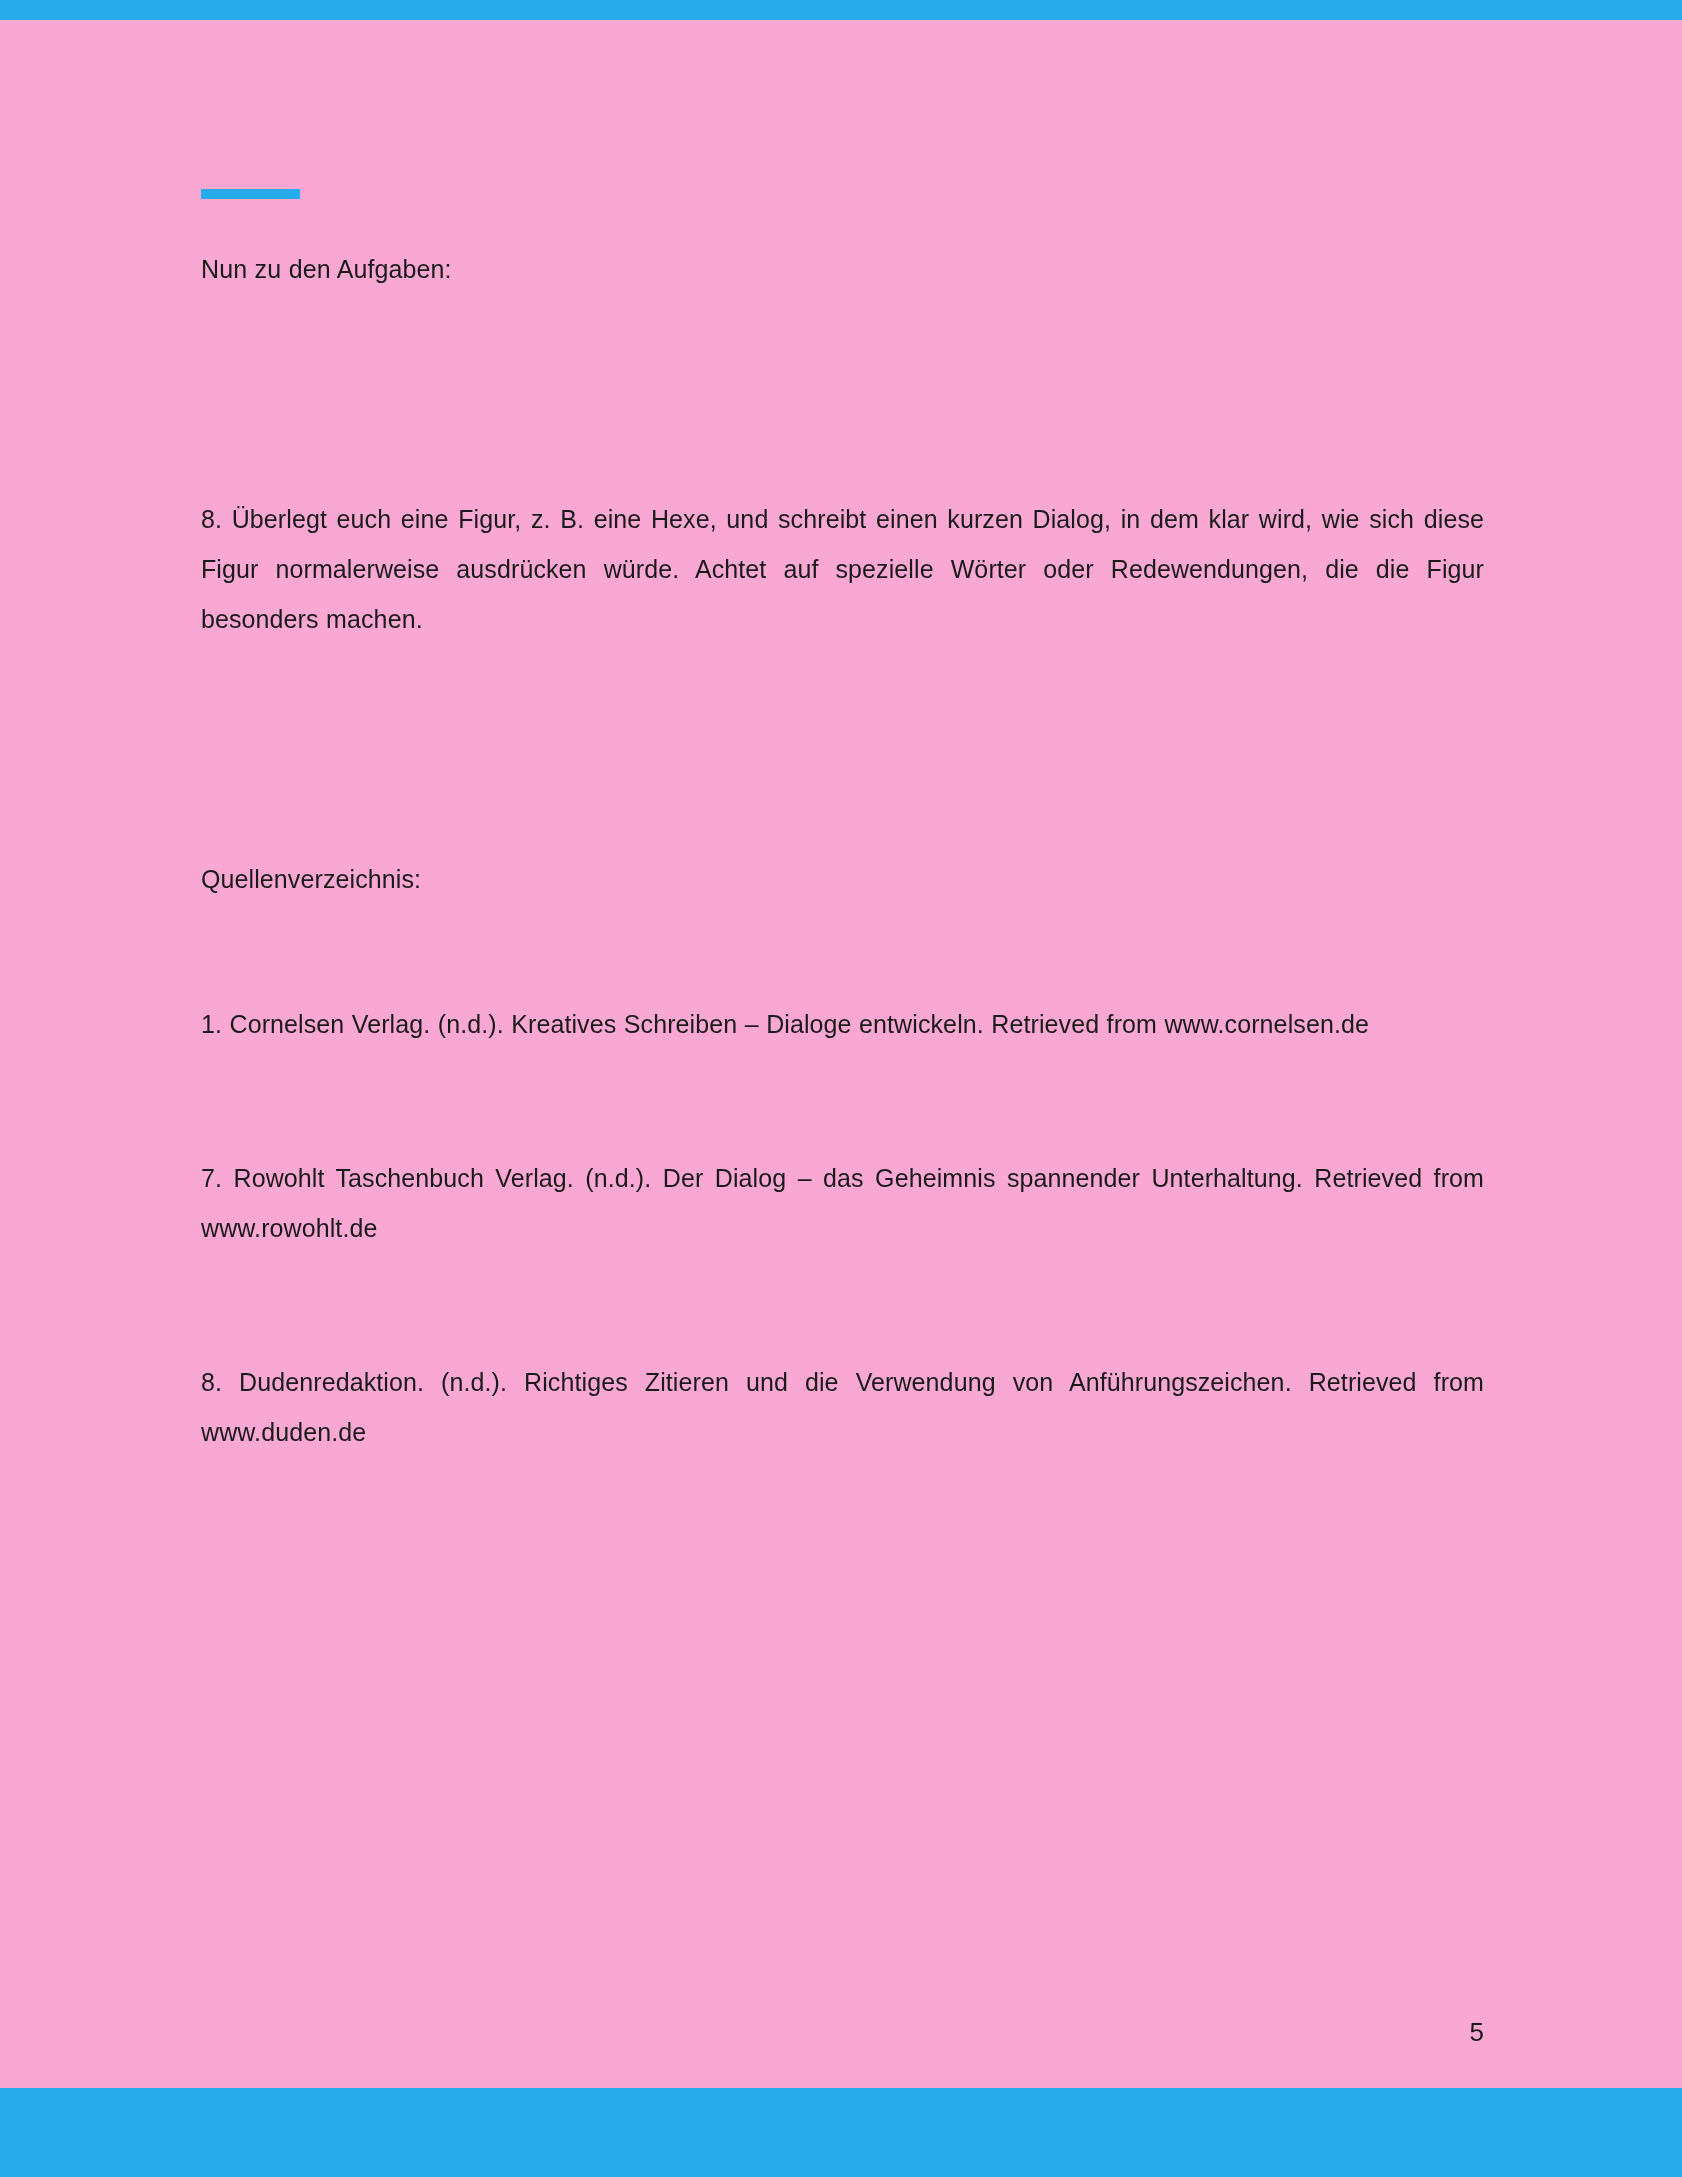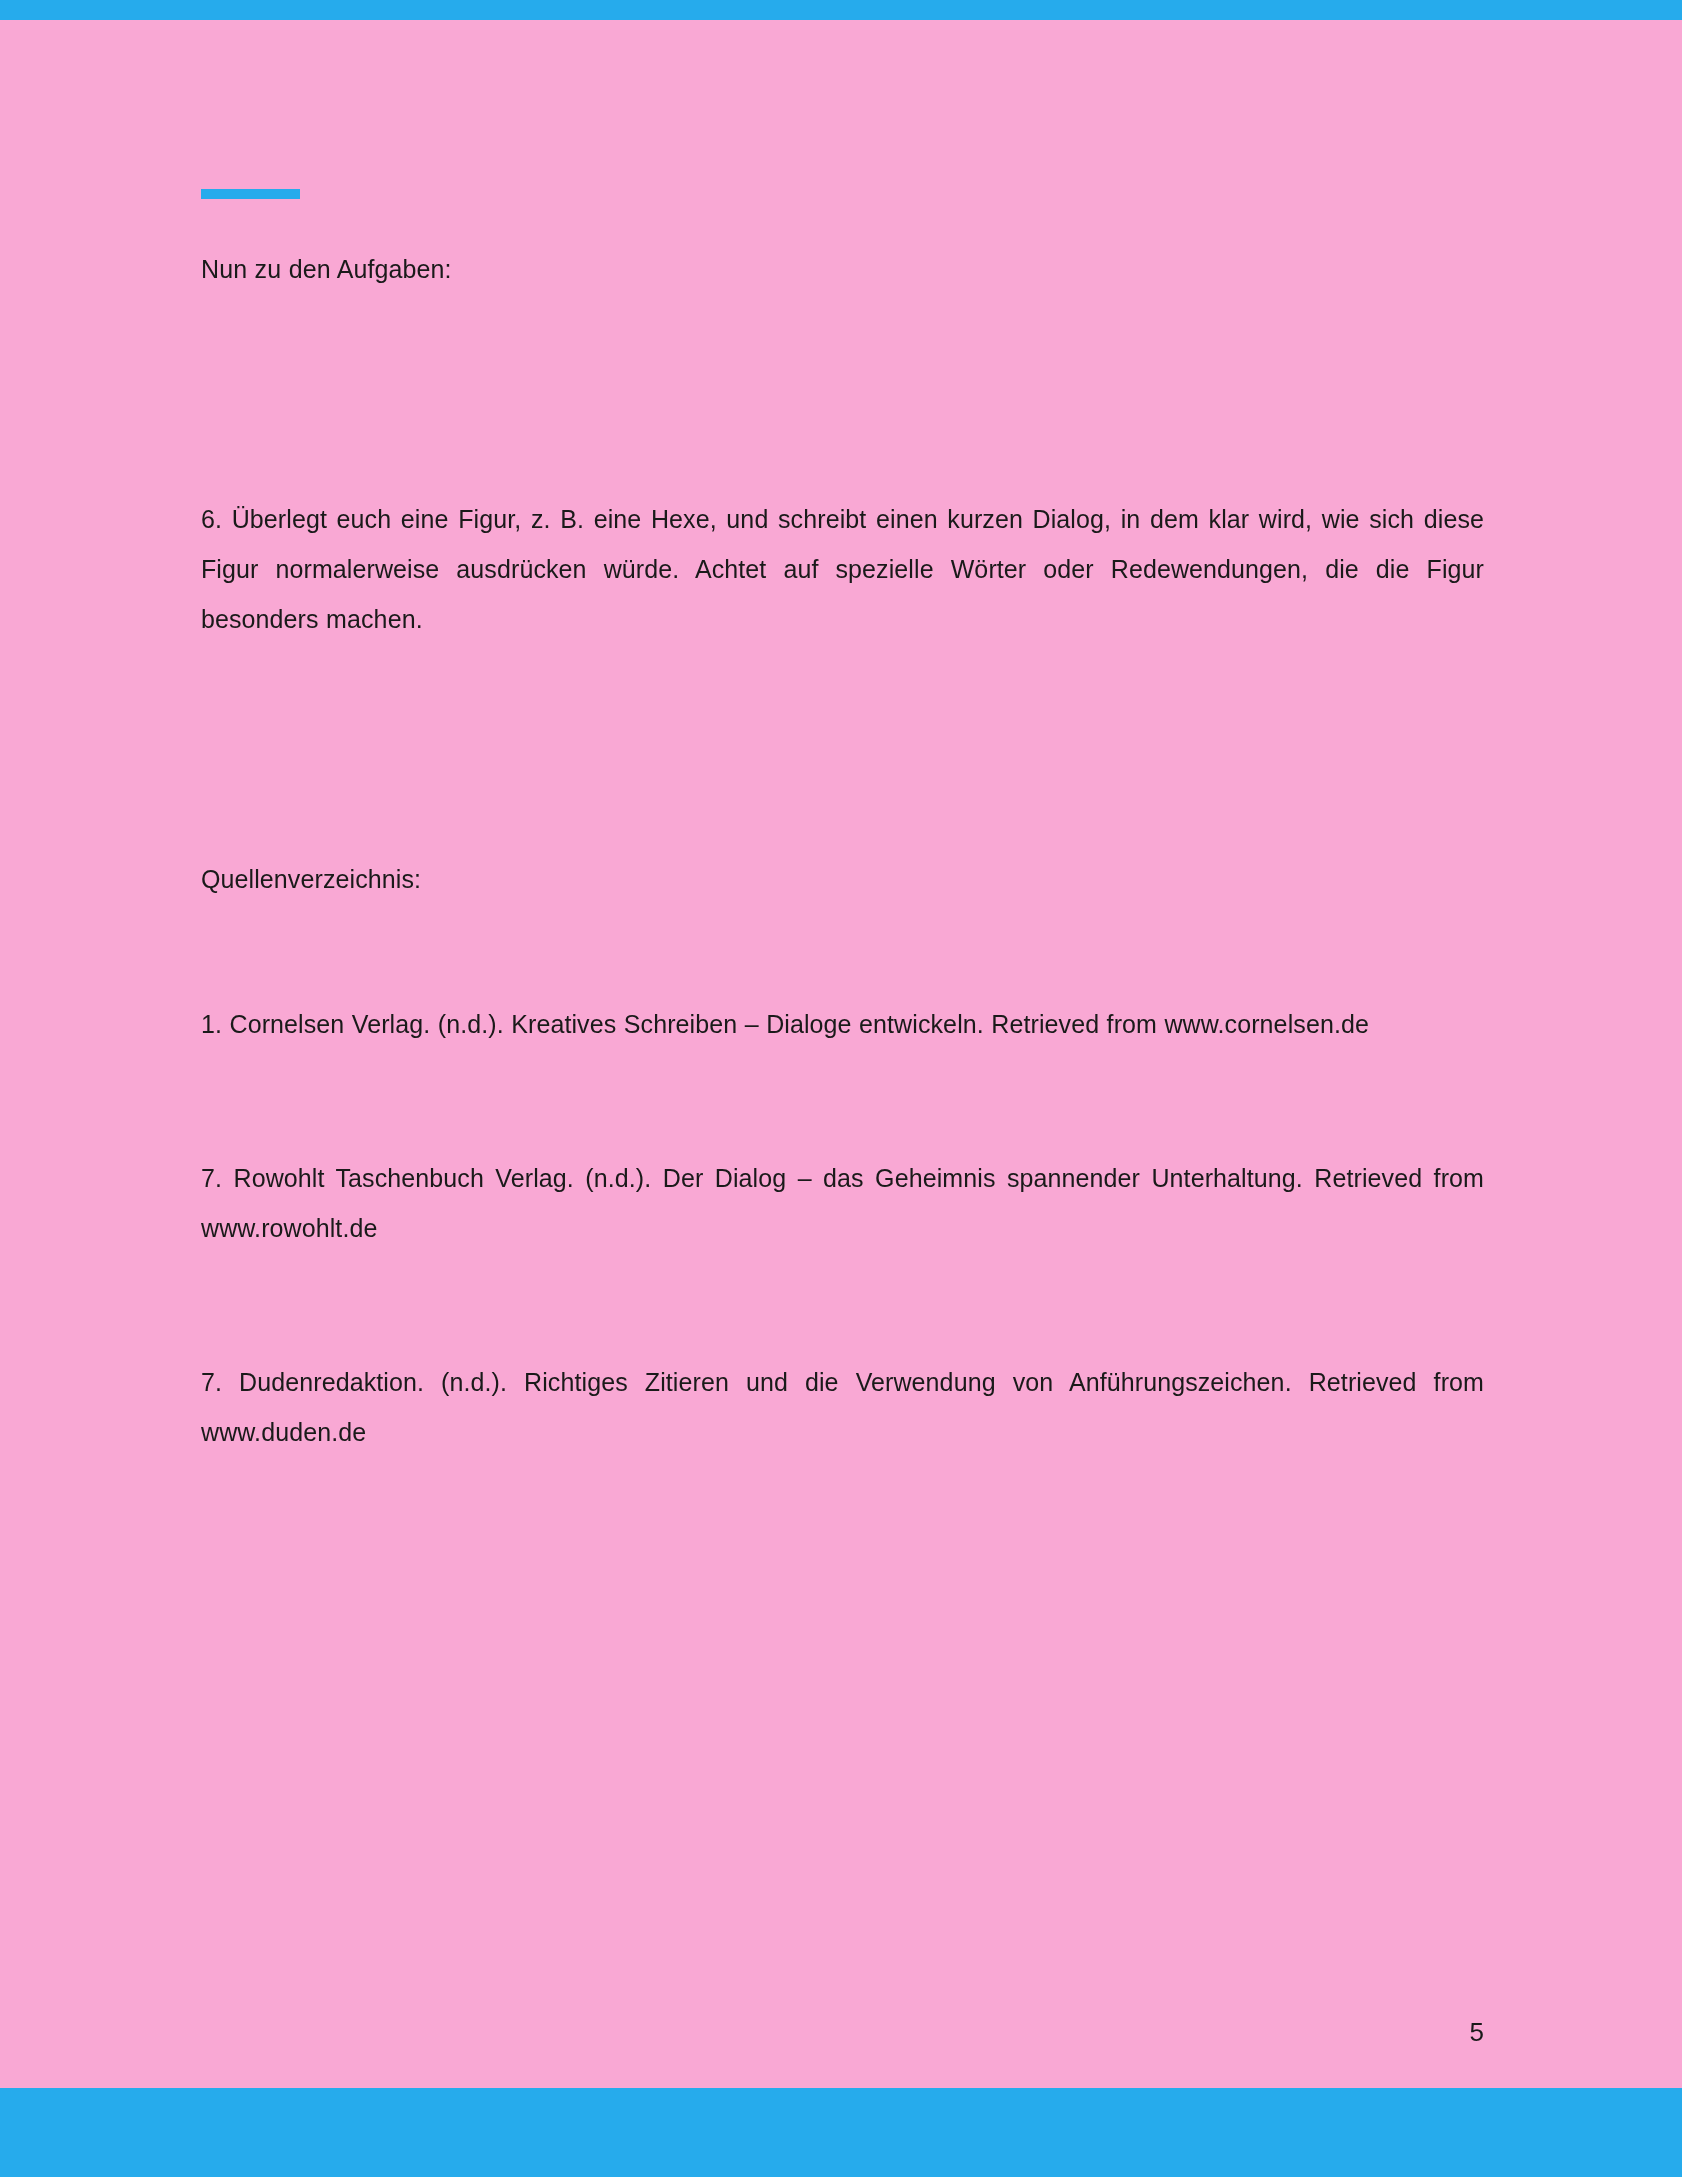--- a/index.html
+++ b/index.html
@@ -88,40 +88,40 @@
 
   <div class="body-block">
 
     <p class="para plain">Nun zu den Aufgaben:</p>
 
     <div class="gap-intro"></div>
 
 
     <div class="gap-para"></div>
 
-    <p class="para">6. Überlegt euch eine Figur, z. B. eine Hexe, und schreibt einen kurzen Dialog, in dem klar wird, wie sich diese Figur normalerweise ausdrücken würde. Achtet auf spezielle Wörter oder Redewendungen, die die Figur besonders machen.</p>
+    <p class="para">8. Überlegt euch eine Figur, z. B. eine Hexe, und schreibt einen kurzen Dialog, in dem klar wird, wie sich diese Figur normalerweise ausdrücken würde. Achtet auf spezielle Wörter oder Redewendungen, die die Figur besonders machen.</p>
 
     <div class="gap-para"></div>
 
 
     <div class="gap-para"></div>
 
     <p class="para plain">Quellenverzeichnis:</p>
 
     <div class="gap-src"></div>
 
     <p class="para">1. Cornelsen Verlag. (n.d.). Kreatives Schreiben – Dialoge entwickeln. Retrieved from www.cornelsen.de</p>
 
     <div class="gap-ref"></div>
 
     <p class="para">7. Rowohlt Taschenbuch Verlag. (n.d.). Der Dialog – das Geheimnis spannender Unterhaltung. Retrieved from www.rowohlt.de</p>
 
     <div class="gap-ref"></div>
 
-    <p class="para">7. Dudenredaktion. (n.d.). Richtiges Zitieren und die Verwendung von Anführungszeichen. Retrieved from www.duden.de</p>
+    <p class="para">8. Dudenredaktion. (n.d.). Richtiges Zitieren und die Verwendung von Anführungszeichen. Retrieved from www.duden.de</p>
 
   </div>
 
   <div class="page-number">5</div>
 
   <div class="bar-bottom"></div>
 
 </div>
 
 

